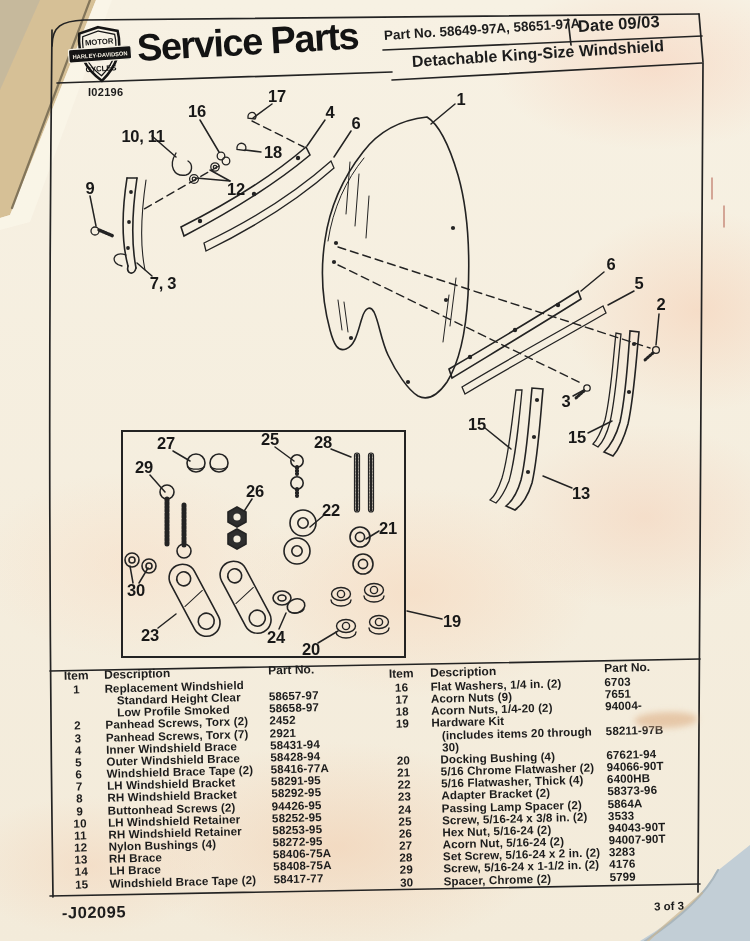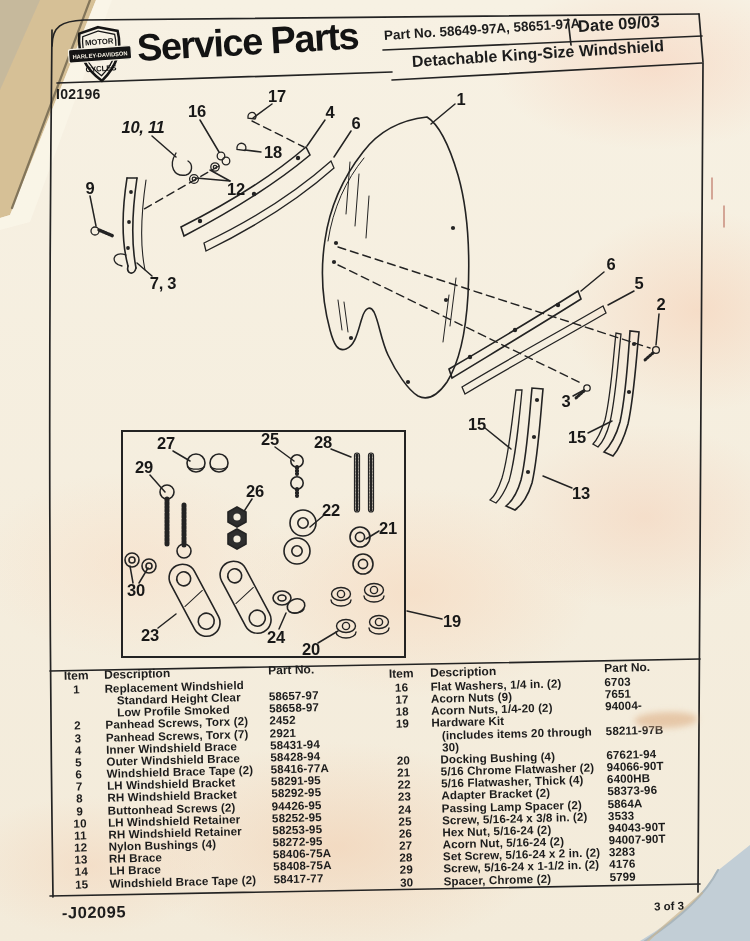--- a/index.html
+++ b/index.html
@@ -17,21 +17,21 @@
       linear-gradient(#f7f1e3,#f3ebda);
   }
   .abs{position:absolute;}
   svg text{font-family:"Liberation Sans",sans-serif;}
   
   .title{left:137px;top:27px;font-size:38px;font-weight:900;letter-spacing:-1.5px;
          transform:rotate(-3.2deg);transform-origin:0 50%;color:#131313;}
   .partno{left:384px;top:28px;font-size:13.5px;font-weight:700;transform:rotate(-3.6deg);transform-origin:0 50%;}
   .date{left:578px;top:17px;font-size:16.5px;font-weight:700;transform:rotate(-3.6deg);transform-origin:0 50%;}
   .subtitle{left:412px;top:53px;font-size:16px;font-weight:700;transform:rotate(-3.6deg);transform-origin:0 50%;}
-  .artcode{left:56px;top:86px;font-size:14px;font-weight:700;letter-spacing:.3px;}
+  .artcode{left:56px;top:86px;font-size:11px;font-weight:700;letter-spacing:.3px;padding-left:32px;}
   
   .callout{position:absolute;transform:translate(-50%,-50%);font-size:16.5px;font-weight:800;
            letter-spacing:-.3px;color:#181818;white-space:nowrap;}
   
   .tcol{position:absolute;transform:rotate(-1.5deg);transform-origin:0 0;}
   .tcol-left{left:58px;top:669px;width:302px;}
   .tcol-right{left:384px;top:667px;width:316px;}
   .thead{display:flex;font-size:12px;font-weight:800;line-height:14px;margin-bottom:1px;}
   .trow{display:flex;font-size:11.6px;font-weight:700;line-height:12.15px;letter-spacing:.1px;}
   .thead .ti,.trow .ti{width:36px;text-align:center;flex:none;}
@@ -330,21 +330,21 @@
   <div id="callouts" class="abs" style="left:0;top:0;width:750px;height:941px;">
       <div class="callout" style="left: 461px; top: 99px;">1</div>
       <div class="callout" style="left: 661px; top: 304px;">2</div>
       <div class="callout" style="left: 566px; top: 401px;">3</div>
       <div class="callout" style="left: 330px; top: 112px;">4</div>
       <div class="callout" style="left: 639px; top: 283px;">5</div>
       <div class="callout" style="left: 356px; top: 123px;">6</div>
       <div class="callout" style="left: 611px; top: 264px;">6</div>
       <div class="callout" style="left: 163px; top: 283px;">7, 3</div>
       <div class="callout" style="left: 90px; top: 188px;">9</div>
-      <div class="callout" style="left: 143px; top: 127px; font-style: italic;">10, 11</div>
+      <div class="callout" style="left: 143px; top: 136px;">10, 11</div>
       <div class="callout" style="left: 236px; top: 189px;">12</div>
       <div class="callout" style="left: 581px; top: 493px;">13</div>
       <div class="callout" style="left: 477px; top: 424px;">15</div>
       <div class="callout" style="left: 577px; top: 437px;">15</div>
       <div class="callout" style="left: 197px; top: 111px;">16</div>
       <div class="callout" style="left: 277px; top: 96px;">17</div>
       <div class="callout" style="left: 273px; top: 152px;">18</div>
       <div class="callout" style="left: 452px; top: 621px;">19</div>
       <div class="callout" style="left: 311px; top: 649px;">20</div>
       <div class="callout" style="left: 388px; top: 528px;">21</div>

